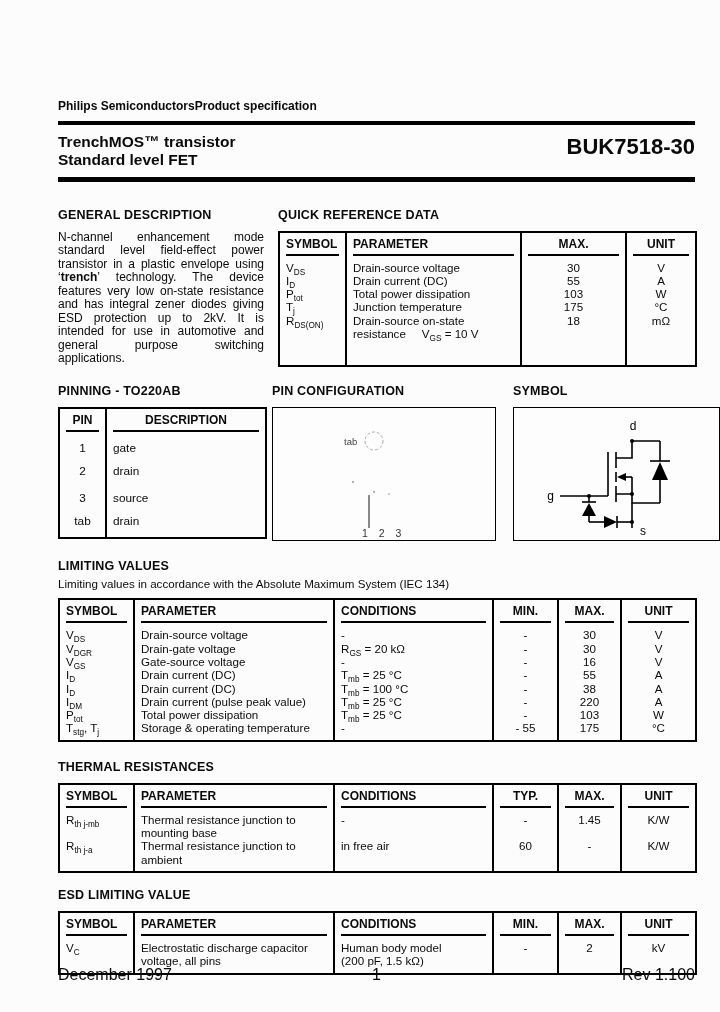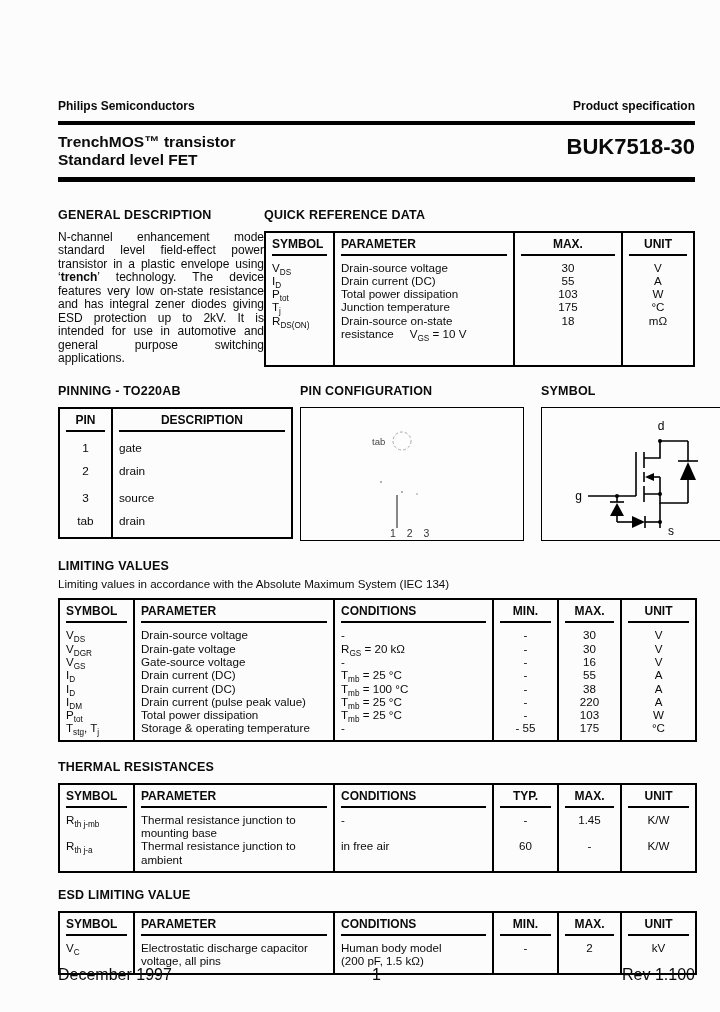--- a/index.html
+++ b/index.html
@@ -6,57 +6,57 @@
   html,body { margin:0; padding:0; }
   body {
     width:720px; height:1012px; position:relative;
     background:#fcfcfc; color:#0a0a0a;
     font-family:"Liberation Sans", sans-serif;
     overflow:hidden;
   }
   .content { position:absolute; left:58px; top:0; width:637px; }
 
   
-  .masthead { display:flex; justify-content:space-between; padding-top:99px;
+  .masthead { display:flex; justify-content:flex-start; padding-top:99px;
               font-size:12px; font-weight:bold; }
   .bar { background:#000; }
   .bar1 { height:4px; margin-top:8px; }
   .bar2 { height:5px; }
   .titleblock { display:flex; justify-content:space-between; padding:8px 0 7px; }
   .doc-title { font-size:15.5px; font-weight:bold; line-height:1.18; }
   .part-no { font-size:22px; font-weight:bold; padding-top:1px; }
 
   h2.sec { font-size:12.5px; font-weight:bold; margin:0 0 9px 0; letter-spacing:.2px; }
 
   
   .row1 { display:flex; margin-top:26px; }
   .gd { width:206px; flex:none; }
   .gd p { margin:0; font-size:12px; line-height:13.5px; text-align:justify; }
-  .qrd-wrap { flex:1; }
+  .qrd-wrap { flex:1; margin-left:14px; }
 
   
   table.dt { border-collapse:collapse; table-layout:fixed; width:100%;
              border:2px solid #000; }
   table.dt th { font-size:12px; font-weight:bold; padding:4px 6px 0; vertical-align:top; }
   table.dt th .u { display:block; border-bottom:2px solid #000; padding-bottom:3px; white-space:nowrap; }
   table.dt td { font-size:11.6px; line-height:13.3px; padding:0 6px; vertical-align:top; }
   .bl { border-left:2px solid #000; }
   .al { text-align:left; } .ac { text-align:center; }
   tbody tr.first td { padding-top:5px; }
   tbody tr.last td { padding-bottom:5px; }
   sub { font-size:8.2px; line-height:0; }
   .p2cond { margin-left:16px; }
 
   
   table.pin td { height:26.5px; vertical-align:middle; font-size:11.8px; }
   table.pin tbody tr.first td { padding-top:7px; }
 
   
   .row2 { display:flex; margin-top:17px; }
-  .pin-wrap { width:235px; flex:none; }
+  .pin-wrap { width:207px; flex:none; }
   .pc-wrap { width:224px; flex:none; margin-left:7px; }
   .sym-wrap { width:207px; flex:none; margin-left:17px; }
   .figbox { border:1.5px solid #000; height:134px; background:#fdfdfd; }
 
   .sec-block { margin-top:18px; }
   .subtitle { margin:0 0 8px 0; font-size:11.6px; }
 
   .footer { position:absolute; left:58px; right:25px; top:966px;
             display:flex; font-size:16px; }
   .footer span { flex:1; }

